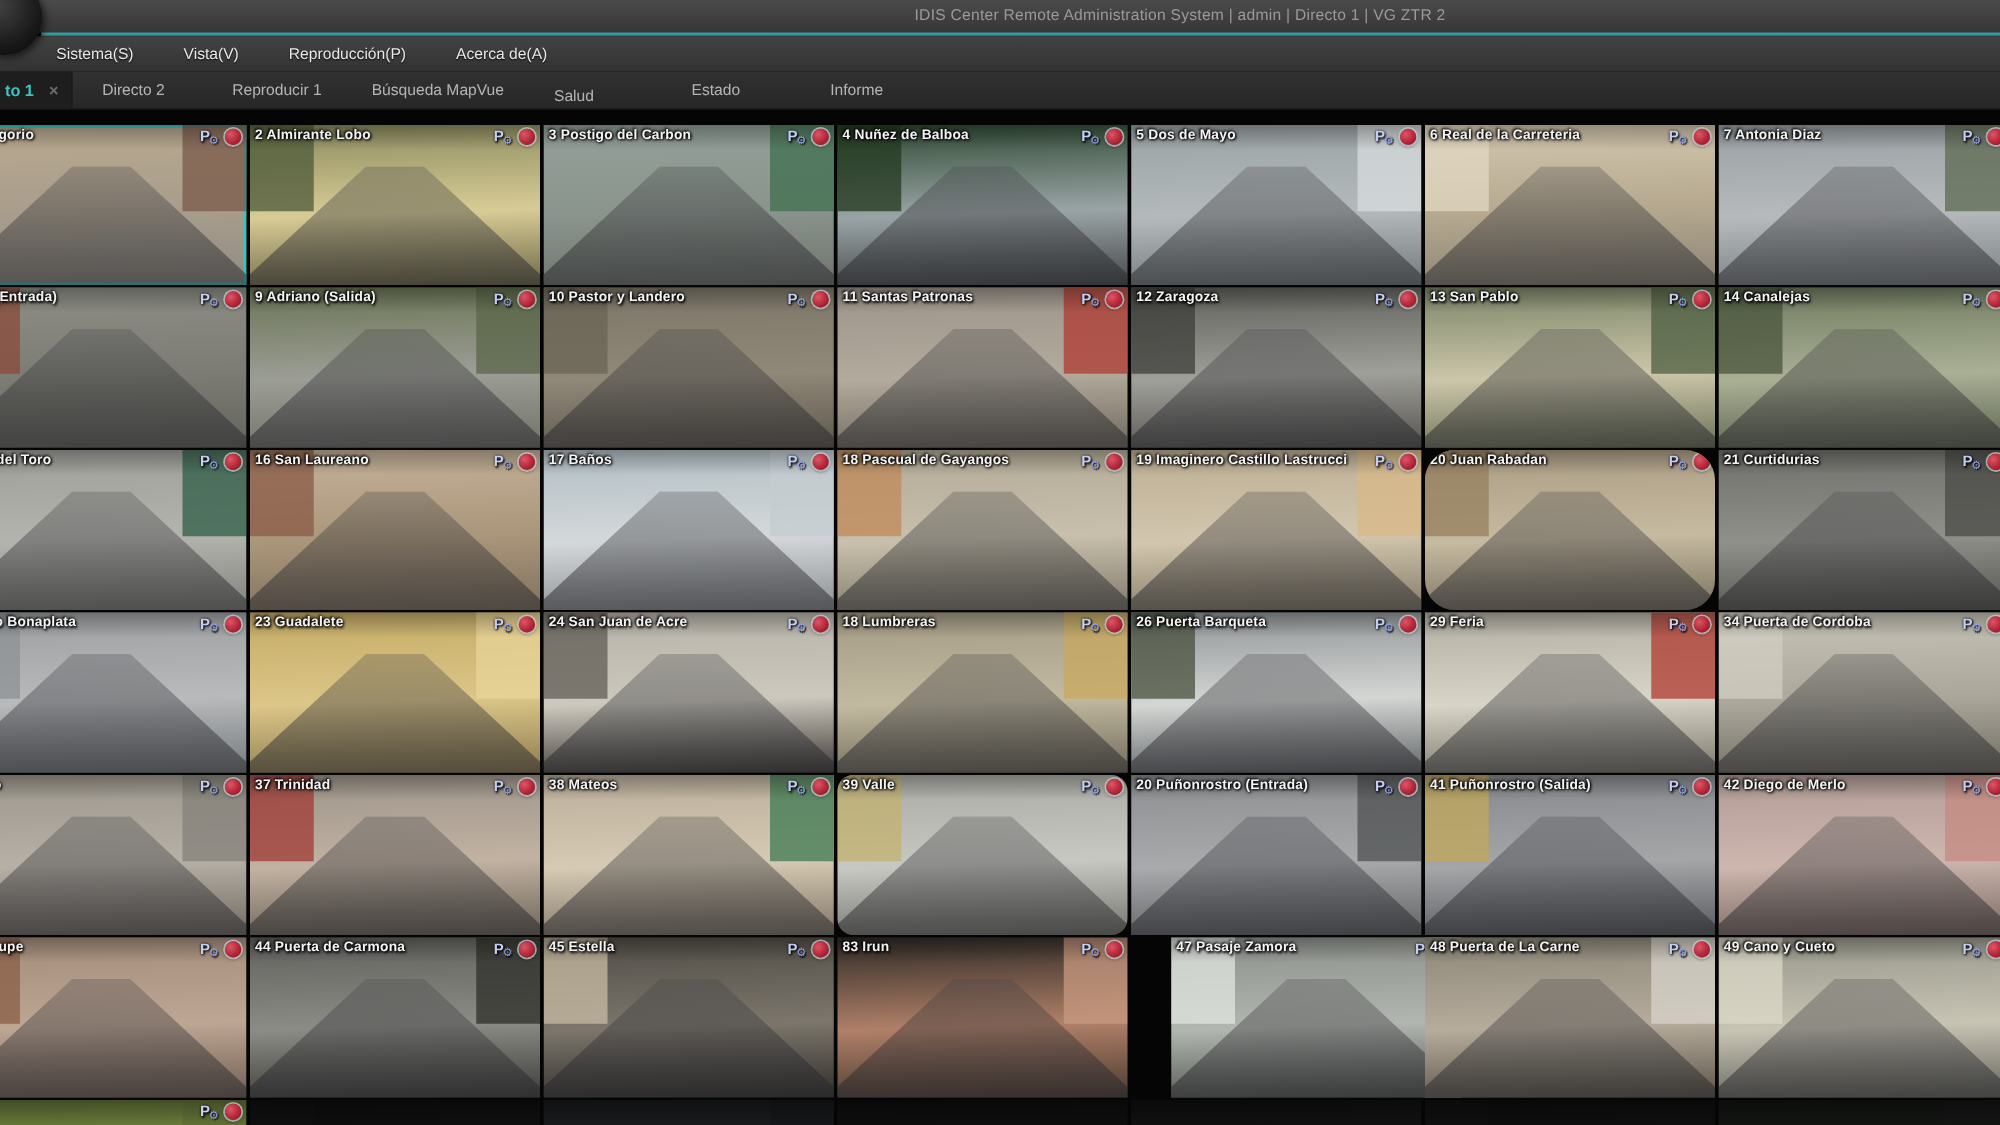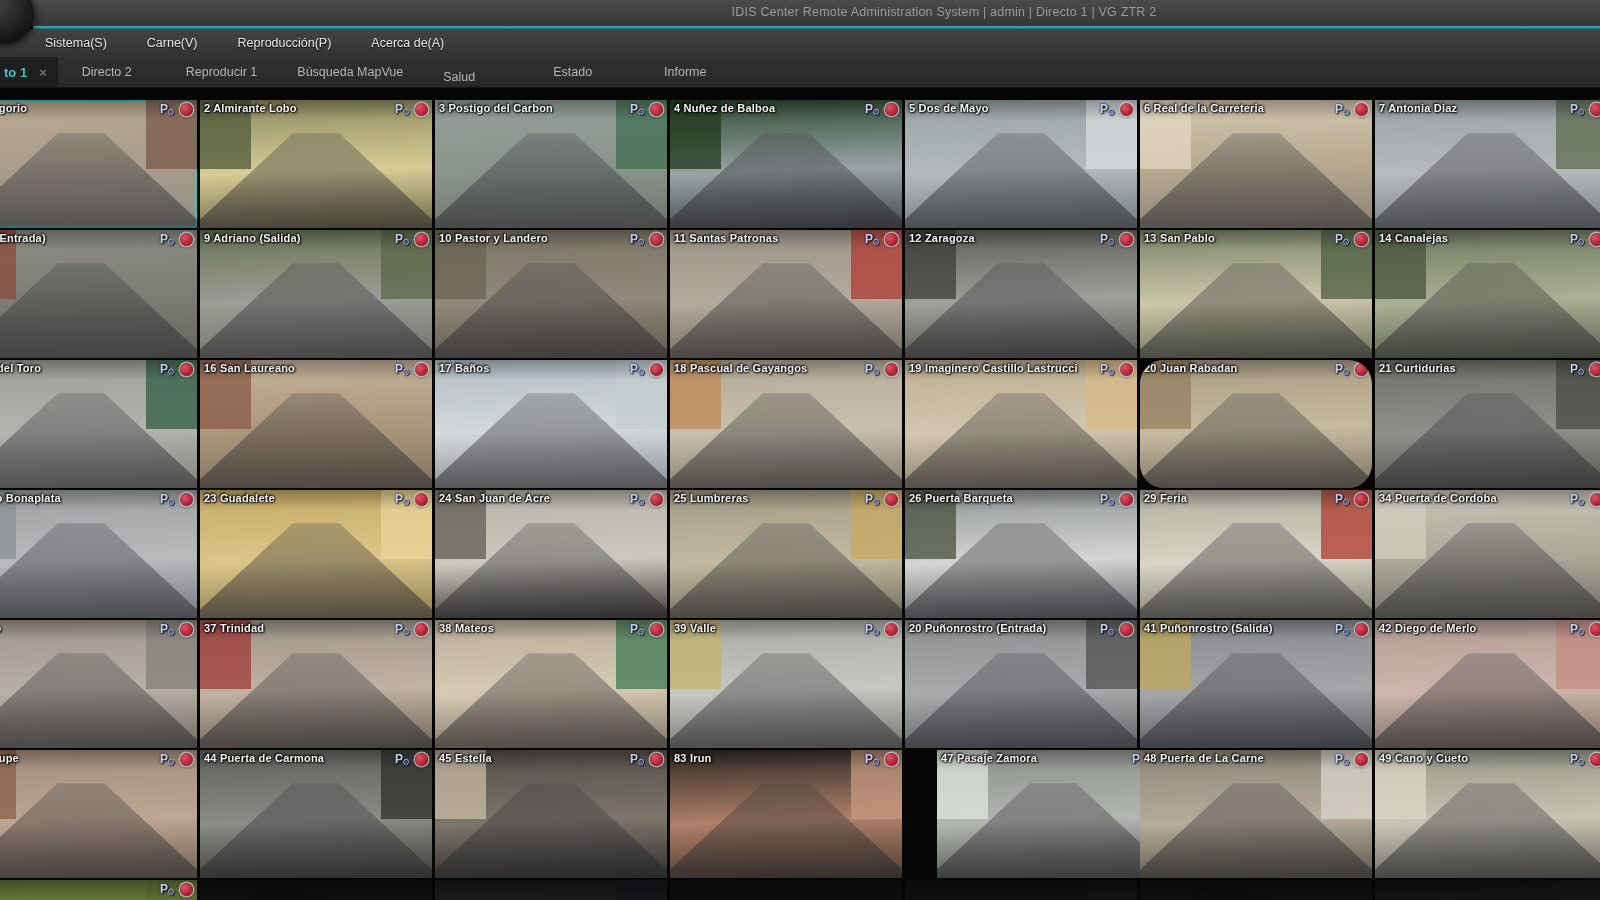--- a/index.html
+++ b/index.html
@@ -68,21 +68,21 @@
 <body>
 
 <div class="titlebar">
   <span class="win-title">IDIS Center Remote Administration System | admin | Directo 1 | VG ZTR 2</span>
 </div>
 <div class="accent-line"></div>
 <div class="logo-circle"></div>
 
 <div class="menubar">
   <span class="menu-item">Sistema(S)</span>
-  <span class="menu-item">Carne(V)</span>
+  <span class="menu-item">Vista(V)</span>
   <span class="menu-item">Reproducción(P)</span>
   <span class="menu-item">Acerca de(A)</span>
 </div>
 
 <div class="tabbar">
   <div class="tab-active">
     <span class="lbl">to 1</span>
     <span class="tab-close">×</span>
   </div>
   <span class="tab g1">Directo 2</span>
@@ -404,21 +404,21 @@
         <span class="ptz-gear">⚙</span>
         <span class="rec-dot"></span>
       </span>
     </div>
   </div>
 
   <div class="tile" style="background: linear-gradient(178deg, rgb(162, 154, 132) 0%, rgb(194, 186, 160) 55%, rgb(112, 106, 90) 100%);">
     <div class="bldg" style="background: rgb(200, 168, 94);"></div>
     <div class="road"></div>
     <div class="cam-head">
-      <span class="cam-label">25 Lumbreras</span>
+      <span class="cam-label">18 Lumbreras</span>
       <span class="cam-icons">
         <span class="ptz-p">P</span>
         <span class="ptz-gear">⚙</span>
         <span class="rec-dot"></span>
       </span>
     </div>
   </div>
 
   <div class="tile flip" style="background: linear-gradient(178deg, rgb(144, 148, 150) 0%, rgb(212, 214, 212) 55%, rgb(98, 102, 104) 100%);">
     <div class="bldg" style="background: rgb(72, 80, 62);"></div>
@@ -491,21 +491,21 @@
     <div class="cam-head">
       <span class="cam-label">38 Mateos</span>
       <span class="cam-icons">
         <span class="ptz-p">P</span>
         <span class="ptz-gear">⚙</span>
         <span class="rec-dot"></span>
       </span>
     </div>
   </div>
 
-  <div class="tile flip" style="background: linear-gradient(178deg, rgb(170, 170, 164) 0%, rgb(200, 200, 194) 55%, rgb(118, 118, 112) 100%);">
+  <div class="tile flip" style="background: linear-gradient(178deg, rgb(170, 170, 164) 0%, rgb(200, 200, 194) 55%, rgb(118, 118, 112) 100%); border-radius: 13px;">
     <div class="bldg" style="background: rgb(194, 178, 112);"></div>
     <div class="road"></div>
     <div class="cam-head">
       <span class="cam-label">39 Valle</span>
       <span class="cam-icons">
         <span class="ptz-p">P</span>
         <span class="ptz-gear">⚙</span>
         <span class="rec-dot"></span>
       </span>
     </div>

